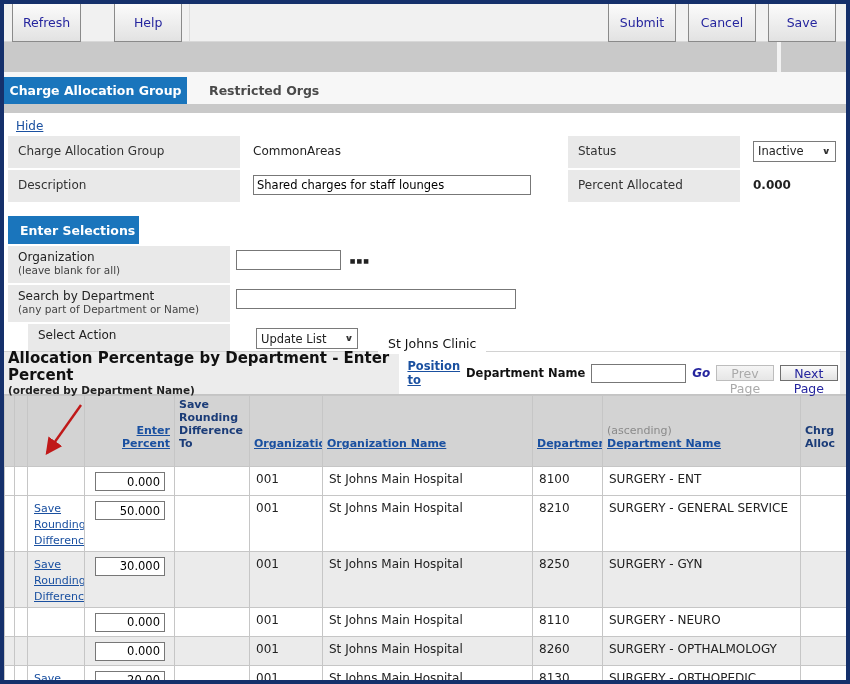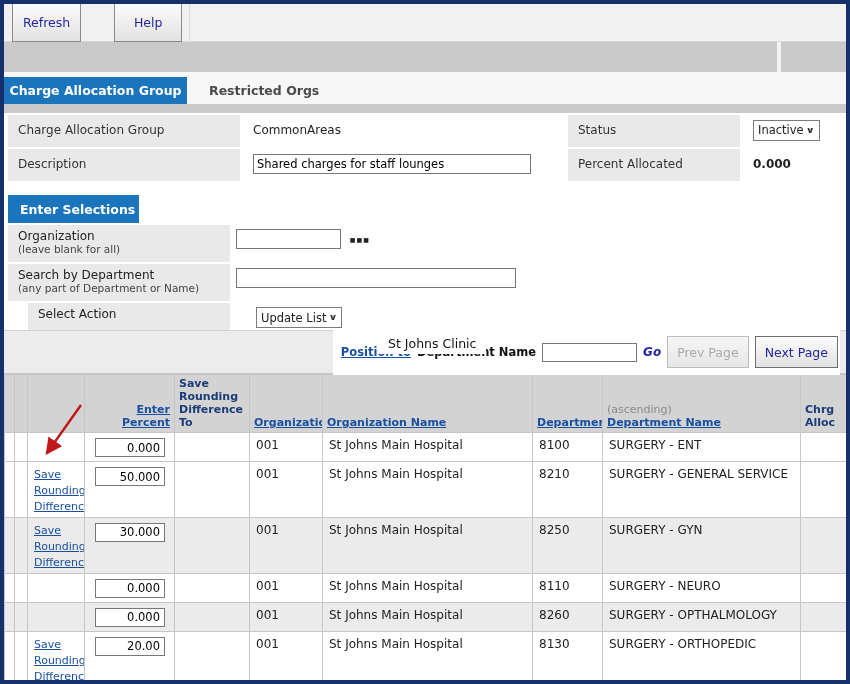--- a/index.html
+++ b/index.html
@@ -32,21 +32,21 @@
   a.lnk { color:#1a50a0; text-decoration:underline; cursor:pointer; }
   .hide-row { padding:4px 0 3px 8px; font-size:12px; }
   .form-grid { display:grid; grid-template-columns:232px 322px 172px 1fr; grid-row-gap:2px; grid-column-gap:3px; }
   .fcell { padding:8px 0 0 10px; height:32px; font-size:12px; }
   .flabel { background:#e9e9e9; color:#333; }
   .fvalue { background:#fff; }
   .txt { border:1px solid #777; height:20px; font-size:11.5px; font-family:inherit; padding:0 3px; background:#fff; }
   .desc-input { width:278px; margin-top:-3px; }
   .bold { font-weight:bold; }
   .combo { display:inline-flex; align-items:center; border:1px solid #7a7a7a; background:#fff; height:21px;
-           padding:0 4px; font-size:11.5px; gap:2px; margin-top:-4px; cursor:pointer; }
+           padding:0 4px; font-size:11.5px; gap:18px; margin-top:-4px; cursor:pointer; }
   .combo .chev { font-weight:bold; font-size:11px; color:#333; transform:scaleY(.8); }
 
   
   .sel-section { margin-top:14px; padding:0 4px; }
   .sel-tab { width:131px; height:28px; background:#1a75bc; color:#fff; font-weight:bold; font-size:12.5px;
              display:flex; align-items:center; padding-left:12px; cursor:pointer; }
   .sel-grid { display:grid; grid-template-columns:222px 1fr; grid-row-gap:2px; margin-top:2px; }
   .scell { padding:4px 0 0 10px; font-size:12px; }
   .slabel { background:#e9e9e9; }
   .slabel .note { font-size:10.5px; color:#444; }
@@ -61,28 +61,28 @@
   .grid-head { display:flex; align-items:center; height:44px; background:#ececec;
                border-top:1px solid #d2d2d2; border-bottom:1px solid #c4c4c4; padding:0 6px 0 4px; }
   .grid-title-wrap { line-height:1.15; }
   .grid-title { font-size:15px; font-weight:bold; color:#111; }
   .grid-subtitle { font-size:10.5px; font-weight:bold; color:#222; }
   .grid-controls { margin-left:auto; display:flex; align-items:center; gap:6px; background:#fff; padding:7px 2px 7px 8px; }
   .pos-link { font-size:11.5px; font-weight:bold; }
   .pos-label { font-size:11.5px; font-weight:bold; color:#111; white-space:nowrap; }
   .pos-input { width:95px; height:19px; }
   .go { color:#25259e; font-weight:bold; font-style:italic; font-size:12px; cursor:pointer; }
-  .pagebtn { height:32px; padding:0 9px; font-size:12.5px; font-family:inherit; cursor:pointer; }
+  .pagebtn { height:16px; padding:0 9px; font-size:12.5px; font-family:inherit; cursor:pointer; }
   .pagebtn.disabled { background:linear-gradient(#f5f5f5,#e6e6e6); border:1px solid #bdbdbd; color:#aaa; cursor:default; }
   .pagebtn.enabled { background:linear-gradient(#fbfbfb,#e2e2e2); border:1px solid #6f6f6f; color:#25259e; }
 
   
   table.grid { border-collapse:collapse; table-layout:fixed; width:846px; }
   table.grid th, table.grid td { border:1px solid #c6c6c6; vertical-align:top; overflow:hidden; }
-  table.grid thead th { background:#d3d3d3; font-size:11px; padding:2px 4px 3px 4px; vertical-align:bottom; white-space:normal; }
+  table.grid thead th { background:#d3d3d3; font-size:11px; padding:2px 4px 16px 4px; vertical-align:bottom; white-space:normal; }
   th.h-right { text-align:right; }
   th.h-left { text-align:left; }
   .hdr-link { color:#1a50a0; font-weight:bold; text-decoration:underline; cursor:pointer;margin-top:40px; }
   .hdr-static { color:#1b3c78; font-weight:bold; }
   .hdr-asc { color:#8a8a8a; font-weight:normal; display:block; }
   td.cell { font-size:12px; padding:5px 4px 2px 6px; background:#fff; }
   tr.shaded td.cell { background:#ebebeb; }
   .rounding-link { font-size:11px; line-height:1.45; display:inline-block; }
   input.pct { width:70px; height:19px; border:1px solid #777; text-align:right; font-size:11.5px; font-family:inherit; padding:0 4px; margin:0 0 0 4px; background:#fff; }
 
@@ -91,34 +91,40 @@
 </head>
 <body>
 
 <div class="page">
 
   <div class="toolbar">
     <div class="toolbar-left">
       <button class="btn">Refresh</button>
       <button class="btn">Help</button>
     </div>
+    <div class="toolbar-right">
+      <button class="btn">Submit</button>
+      <button class="btn">Cancel</button>
+      <button class="btn">Save</button>
+    </div>
   </div>
 
   <div class="graybar">
       <div class="notch"></div>
     </div>
 
   <div class="tabsrow">
     <div class="tab-active">Charge Allocation Group</div>
     <div class="tab-inactive">Restricted Orgs</div>
   </div>
 
   <div class="graystrip"></div>
 
   <div class="detail">
+    <div class="hide-row"><a class="lnk">Hide</a></div>
     <div class="form-grid">
       <div class="fcell flabel">Charge Allocation Group</div>
       <div class="fcell fvalue">CommonAreas</div>
       <div class="fcell flabel">Status</div>
       <div class="fcell fvalue">
         <span class="combo">
           <span>Inactive</span>
           <span class="chev">∨</span>
         </span>
       </div>
@@ -158,20 +164,24 @@
           <span>Update List</span>
           <span class="chev">∨</span>
         </span>
       </div>
     </div>
   </div>
 
   <div class="tooltip">St Johns Clinic</div>
 
   <div class="grid-head">
+    <div class="grid-title-wrap">
+      <div class="grid-title">Allocation Percentage by Department - Enter Percent</div>
+      <div class="grid-subtitle">(ordered by Department Name)</div>
+    </div>
     <div class="grid-controls">
       <a class="lnk pos-link">Position to</a>
       <span class="pos-label">Department Name</span>
       <input class="txt pos-input" value="" style="">
       <span class="go">Go</span>
       <button class="pagebtn disabled">Prev Page</button>
       <button class="pagebtn enabled">Next Page</button>
     </div>
   </div>
 

